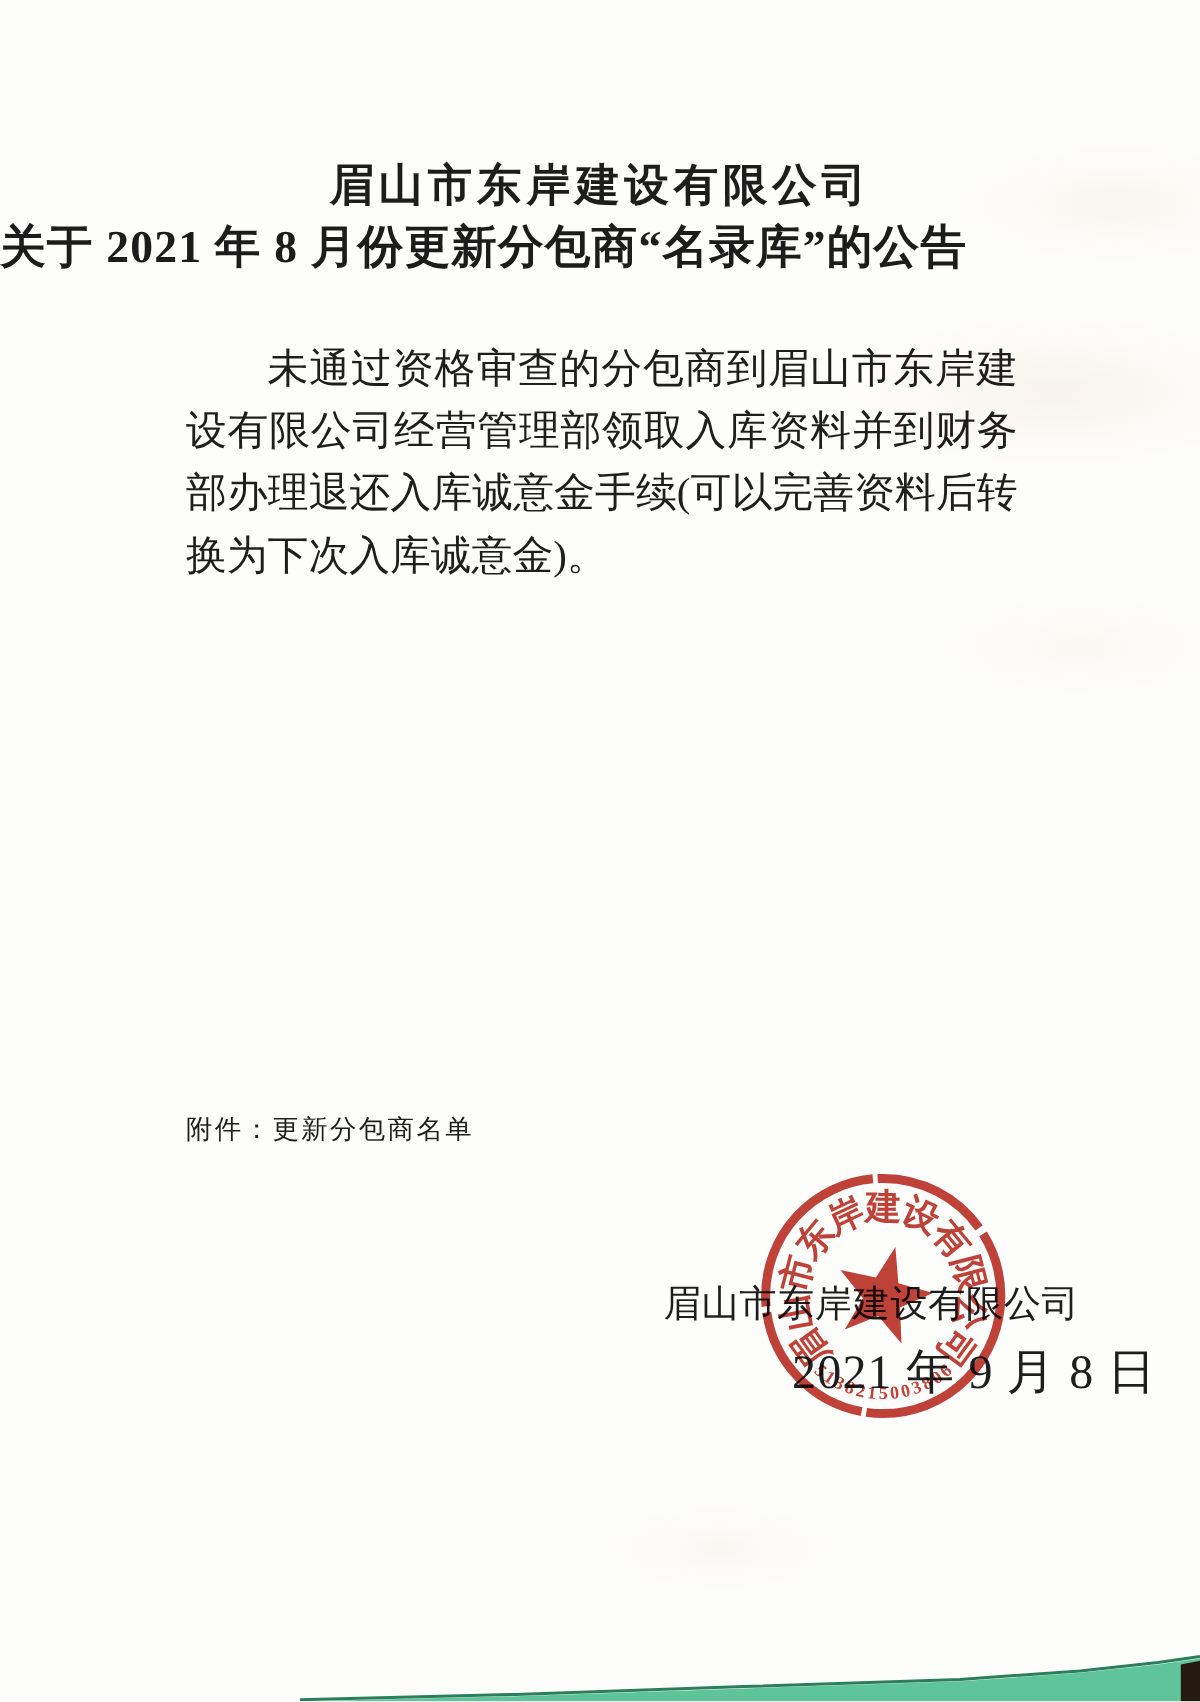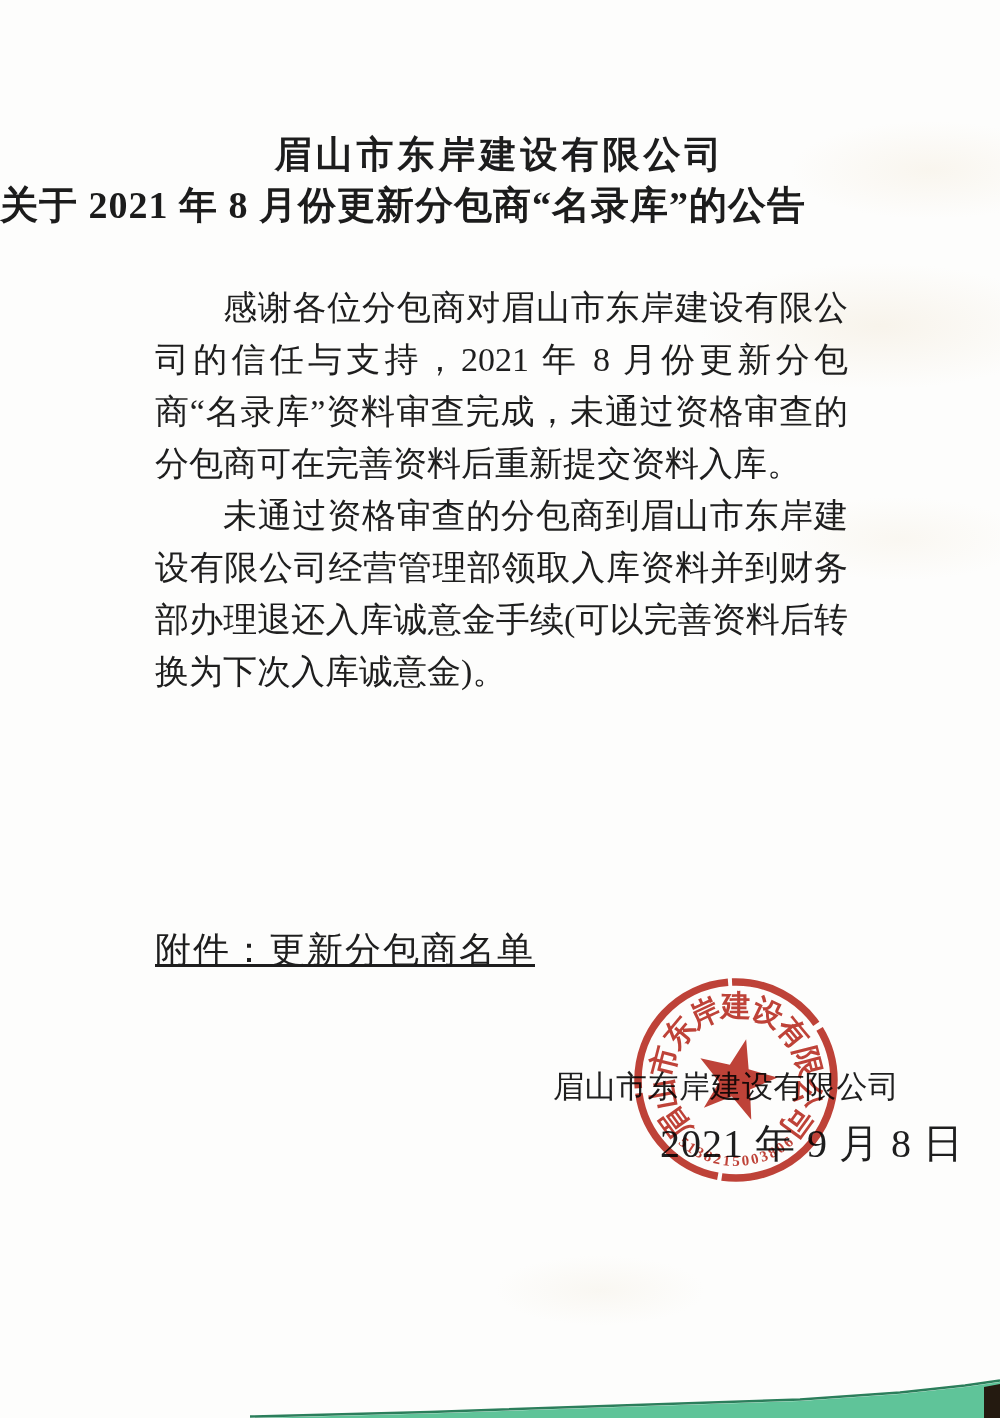--- a/index.html
+++ b/index.html
@@ -32,21 +32,21 @@
     letter-spacing: 1px;
   }
   .bodytext {
     position: absolute; top: 282px; left: 155px; width: 693px;
     font-size: 34px; line-height: 52px; color: #1e1e1e;
     text-align: justify;
   }
   .bodytext p { text-indent: 2em; margin: 0; }
   .attachment {
     position: absolute; top: 926px; left: 155px;
-    font-size: 36px; color: #1e1e1e; letter-spacing: 2px; text-decoration: underline;
+    font-size: 22px; color: #1e1e1e; letter-spacing: 2px;
   }
   .sig-company {
     position: absolute; top: 1066px; left: 553px;
     font-size: 31px; color: #1e1e1e; letter-spacing: 0.5px;
     z-index: 1;
   }
   .sig-date {
     position: absolute; top: 1116px; left: 660px;
     font-size: 40px; color: #1e1e1e; letter-spacing: 1px;
     z-index: 1;
@@ -70,21 +70,20 @@
 </style>
 </head>
 <body>
 
 <div class="page">
 
   <div class="title1">眉山市东岸建设有限公司</div>
   <div class="title2">关于 2021 年 8 月份更新分包商“名录库”的公告</div>
 
   <div class="bodytext">
-    <p>感谢各位分包商对眉山市东岸建设有限公司的信任与支持，2021 年 8 月份更新分包商“名录库”资料审查完成，未通过资格审查的分包商可在完善资料后重新提交资料入库。</p>
     <p>未通过资格审查的分包商到眉山市东岸建设有限公司经营管理部领取入库资料并到财务部办理退还入库诚意金手续(可以完善资料后转换为下次入库诚意金)。</p>
   </div>
 
   <div class="attachment">附件：更新分包商名单</div>
 
   <div class="sig-company">眉山市东岸建设有限公司</div>
   <div class="sig-date">2021 年 9 月 8 日</div>
 
   <svg class="stamp" viewBox="0 0 236 236">
     <g id="seal-group">

